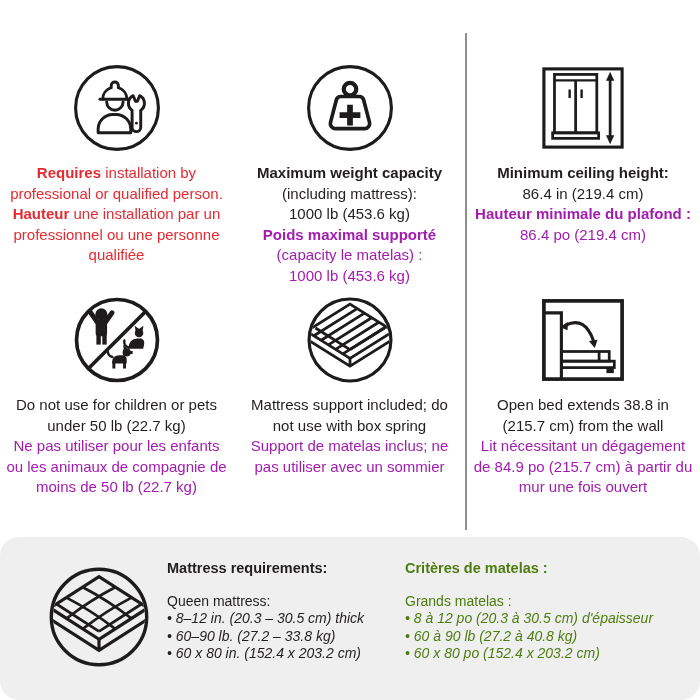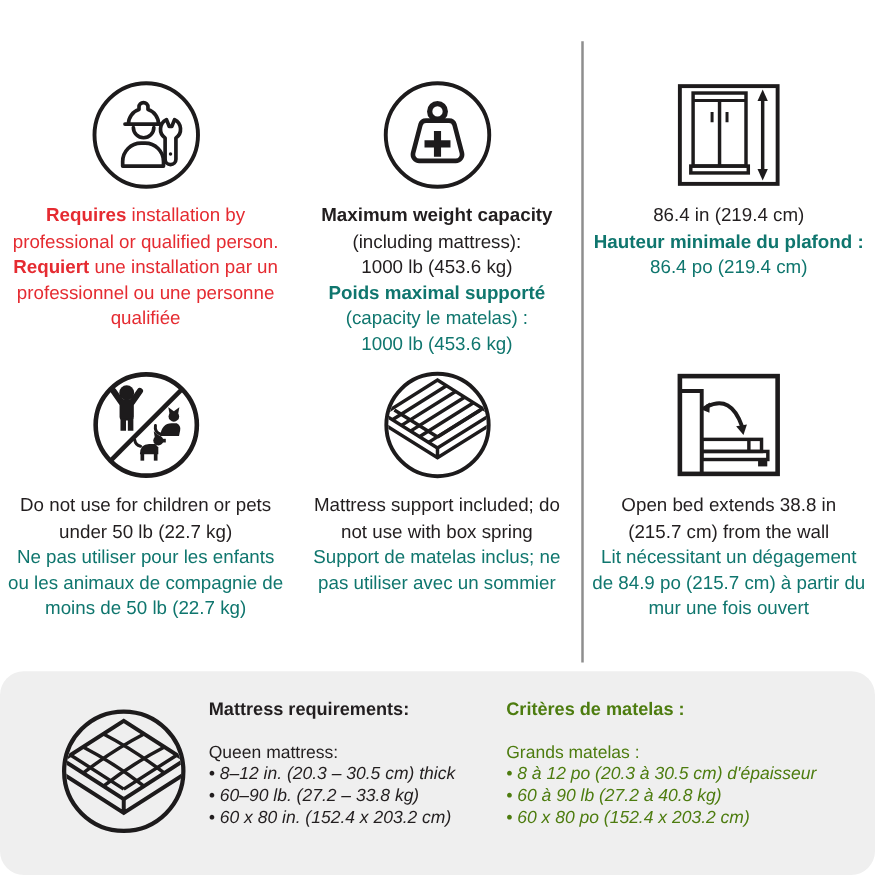--- a/index.html
+++ b/index.html
@@ -17,21 +17,21 @@
     position:absolute;left:465px;top:33px;width:2px;height:497px;
     background:#8e8e8e;
   }
   .cell{display:flex;flex-direction:column;align-items:center;}
   .icon-wrap{width:92px;height:92px;flex:0 0 auto;}
   .icon-wrap svg{width:92px;height:92px;display:block;}
   .cell-text{margin-top:9px;text-align:center;font-size:15px;line-height:20.5px;}
   .t-line{white-space:nowrap;}
   .b{font-weight:bold;}
   .red{color:#e52b31;}
-  .gy{color:#0f766e;}
+  .gy{color:#a21caf;}
   .gy2{color:#4d7c0f;}
   .panel{
     position:absolute;left:0;top:537px;width:700px;height:163px;
     background:#efefef;display:flex;align-items:flex-start;border-radius:19px;
   }
   .panel .icon-wrap{width:106px;height:106px;margin:27px 0 0 46px;}
   .panel .icon-wrap svg{width:106px;height:106px;}
   .pblock{margin-top:23px;font-size:14px;line-height:17.5px;}
   .pblock.en{margin-left:15px;width:224px;}
   .pblock.fr{margin-left:14px;}
@@ -55,21 +55,21 @@
         <path d="M31.5,40.5 h32.5" stroke-width="3.2" stroke-linecap="round"></path>
         <path d="M38.8,43.5 a8.9,8.9 0 0 0 17.8,0" stroke-width="3.2" stroke-linecap="round"></path>
         <path d="M29.5,77 v-4 a16,16 0 0 1 16,-16 h3.5 a16,16 0 0 1 16,16 v4 Z" stroke-width="3.2" stroke-linejoin="round"></path>
         <path d="M67.6,36.6 L70.0,42.6 L72.2,42.6 L74.6,36.6 A9.3,9.3 0 0 1 75.8,52.6 L75.8,71.0 A4.7,4.7 0 0 1 66.4,71.0 L66.4,52.6 A9.3,9.3 0 0 1 67.6,36.6 Z" fill="#ffffff" stroke-width="3.2" stroke-linejoin="round"></path>
         <circle class="nostroke" cx="71.1" cy="66.5" r="1.5" fill="#1d1b1c"></circle>
       </svg>
     </div>
     <div class="cell-text red">
       <div class="t-line"><span class="b">Requires</span><span> installation by</span></div>
       <div class="t-line"><span class="b"></span><span>professional or qualified person.</span></div>
-      <div class="t-line"><span class="b">Requiert</span><span> une installation par un</span></div>
+      <div class="t-line"><span class="b">Hauteur</span><span> une installation par un</span></div>
       <div class="t-line"><span class="b"></span><span>professionnel ou une personne</span></div>
       <div class="t-line"><span class="b"></span><span>qualifiée</span></div>
     </div>
   </div>
 
   <div class="cell">
     <div class="icon-wrap">
       <svg viewBox="0 0 100 100" fill="none">
         <circle cx="50" cy="50" r="45" stroke-width="3.4"></circle>
         <circle cx="50" cy="29.5" r="6.8" stroke-width="4.6"></circle>
@@ -95,20 +95,21 @@
         <path d="M19,20 H65" stroke-width="2.4"></path>
         <path d="M42,20 V77" stroke-width="3"></path>
         <path d="M35.5,30 v9 M48.5,30 v9" stroke-width="2.6"></path>
         <rect x="17" y="77" width="50" height="6" stroke-width="3"></rect>
         <path d="M79.5,18 V82" stroke-width="3"></path>
         <polygon class="nostroke" points="79.5,10.5 75,20.5 84,20.5" fill="#1d1b1c"></polygon>
         <polygon class="nostroke" points="79.5,89.5 75,79.5 84,79.5" fill="#1d1b1c"></polygon>
       </svg>
     </div>
     <div class="cell-text">
+      <div class="t-line"><span class="b">Minimum ceiling height:</span><span></span></div>
       <div class="t-line"><span class="b"></span><span>86.4 in (219.4 cm)</span></div>
       <div class="t-line gy"><span class="b">Hauteur minimale du plafond :</span><span></span></div>
       <div class="t-line gy"><span class="b"></span><span>86.4 po (219.4 cm)</span></div>
     </div>
   </div>
 
   <div class="cell">
     <div class="icon-wrap">
       <svg viewBox="0 0 100 100" fill="none">
         <circle cx="50" cy="50" r="44" stroke-width="4"></circle>

